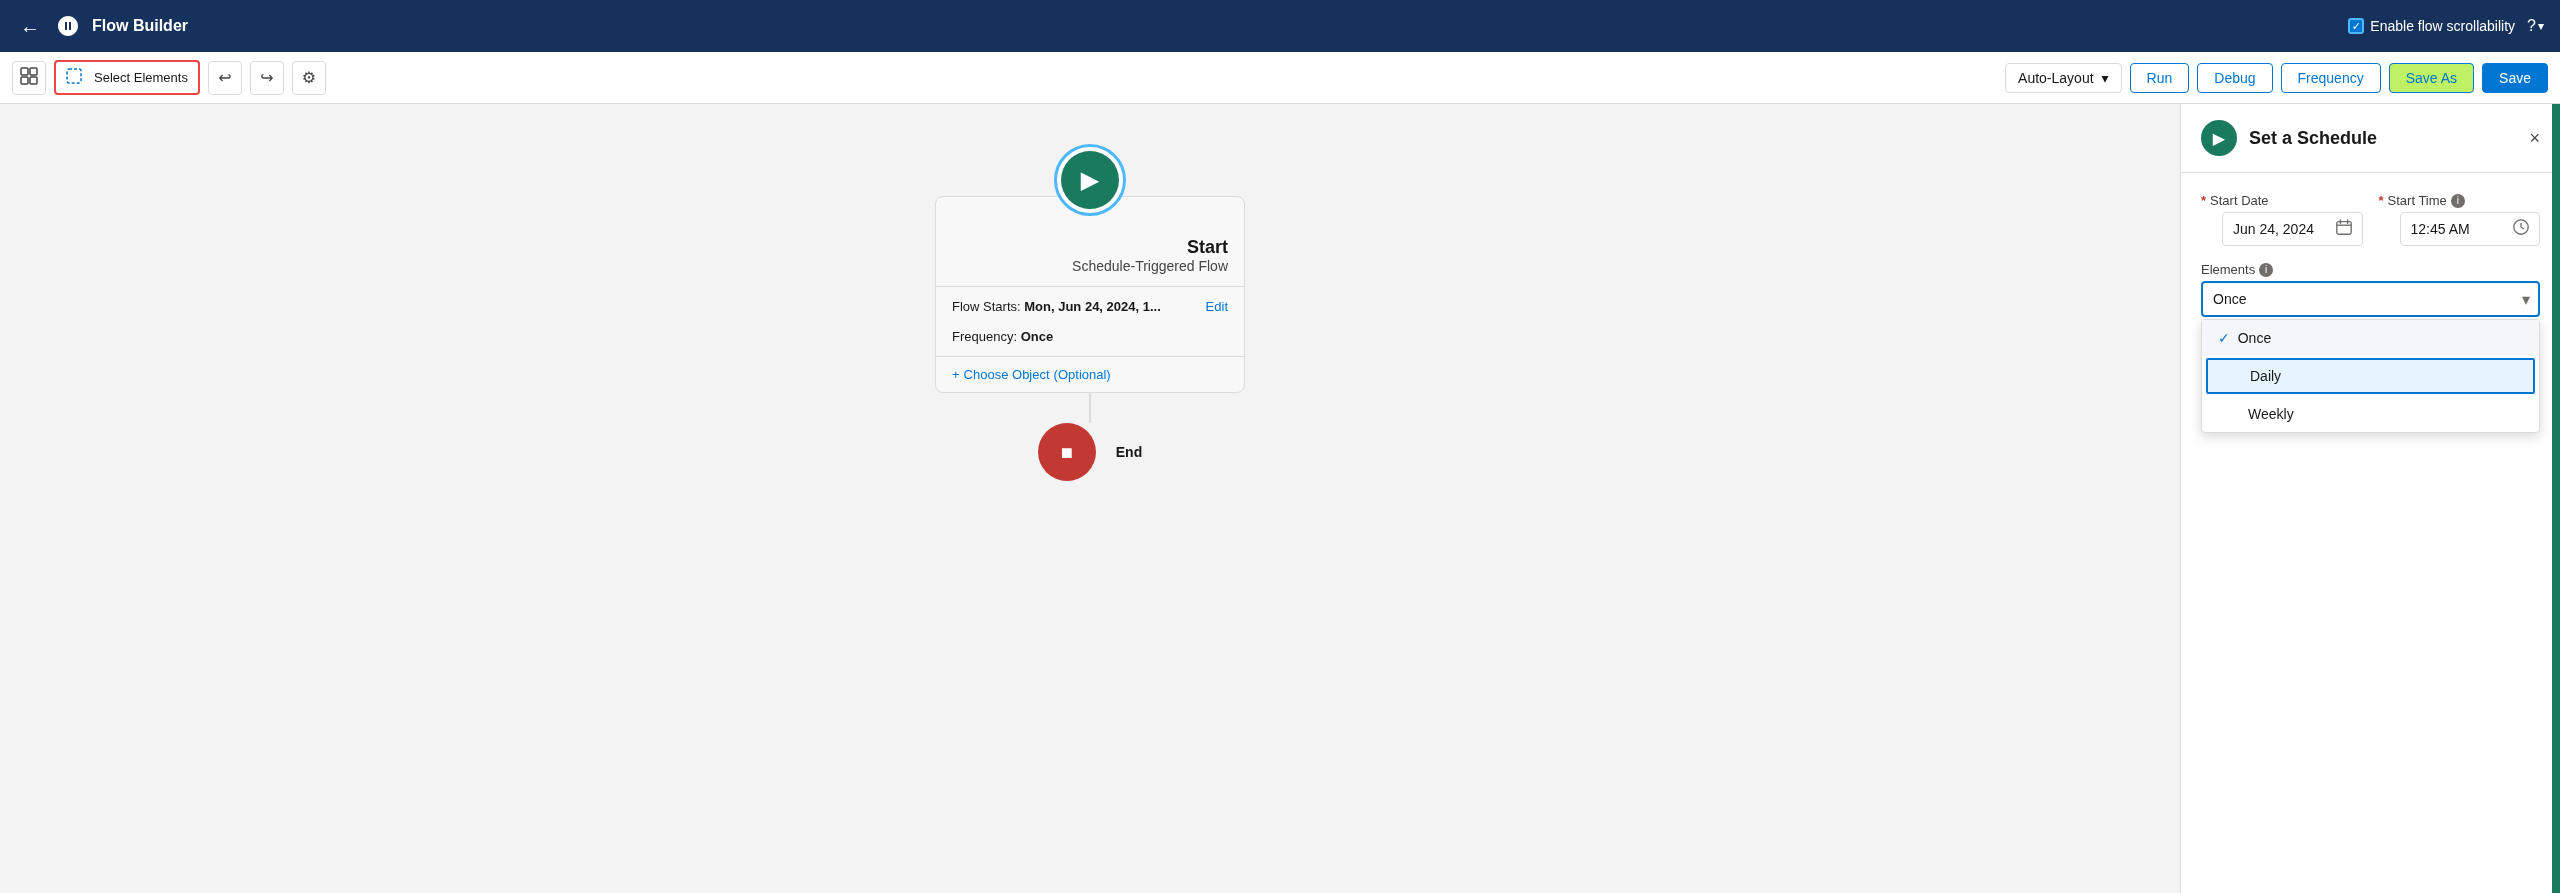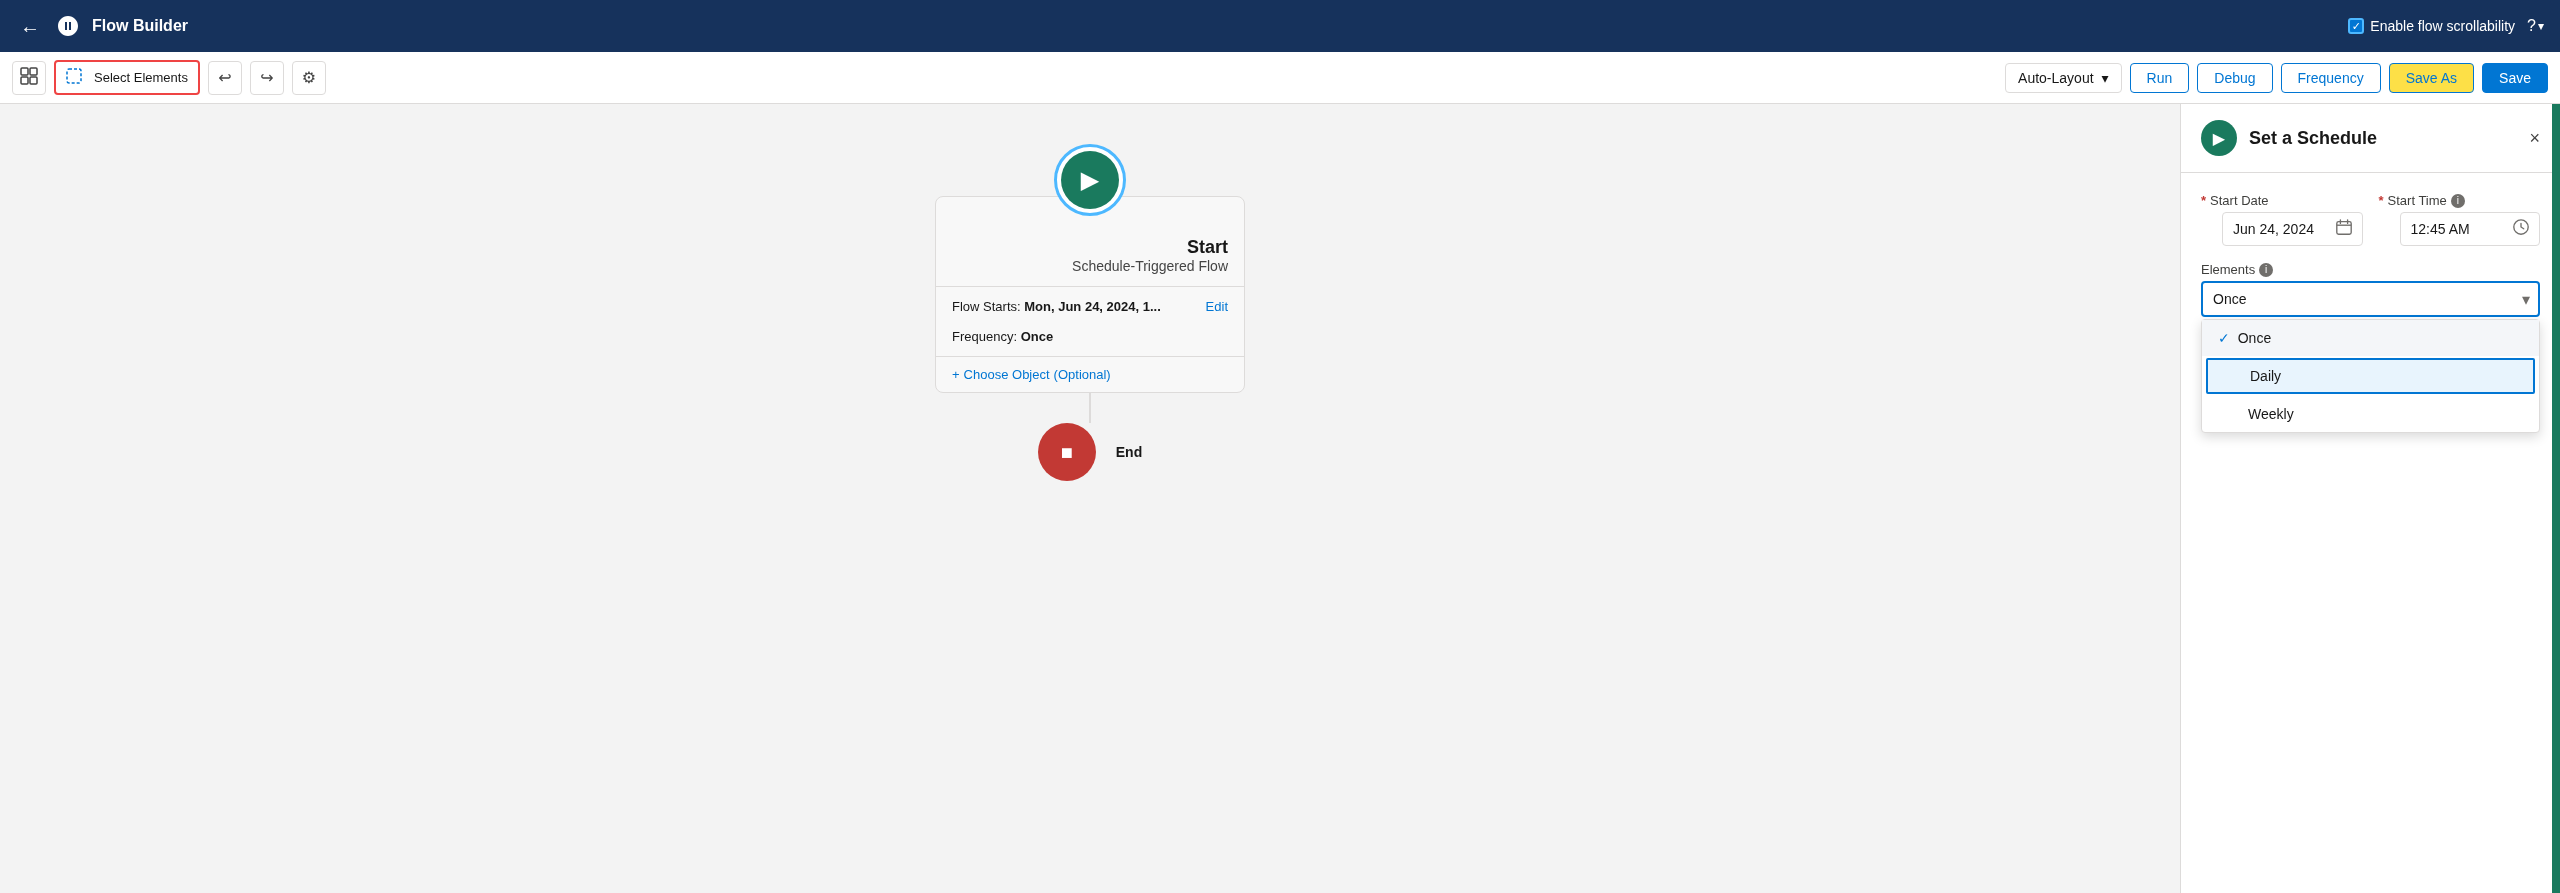--- a/index.html
+++ b/index.html
@@ -96,21 +96,21 @@
       background: white;
       border: 1px solid #0176d3;
       color: #0176d3;
       border-radius: 4px;
       padding: 6px 16px;
       font-size: 14px;
       cursor: pointer;
       font-weight: 500;
     }
     .btn-save-as {
-      background: #fde047;
+      background: #bef264;
       border: 1px solid #0176d3;
       color: #0176d3;
       border-radius: 4px;
       padding: 6px 16px;
       font-size: 14px;
       cursor: pointer;
       font-weight: 500;
     }
     .btn-save {
       background: #0176d3;

